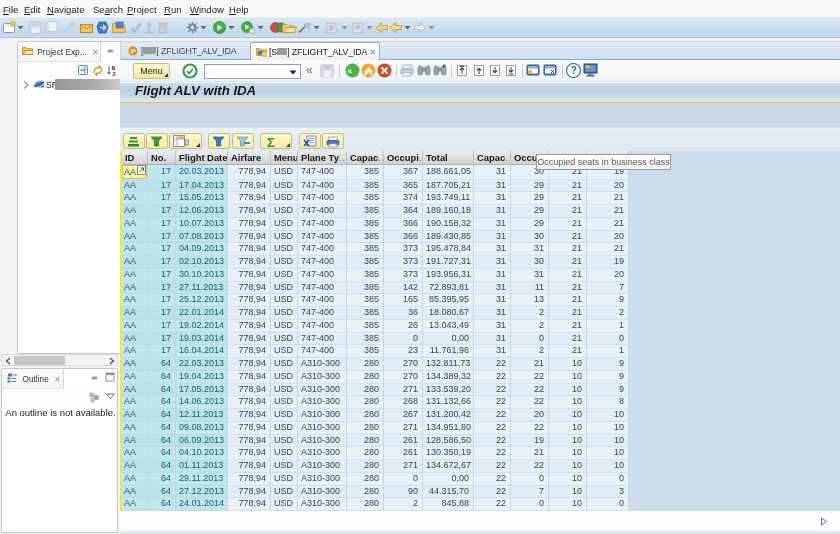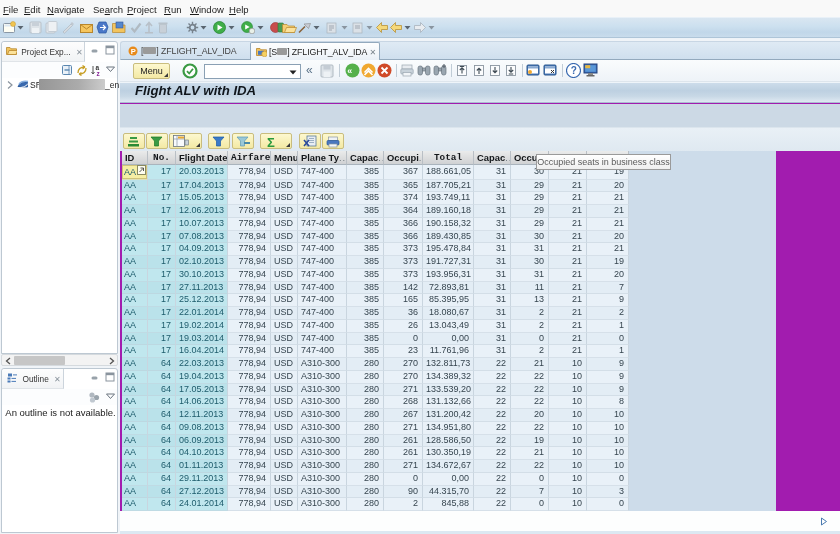--- a/index.html
+++ b/index.html
@@ -6,43 +6,43 @@
 .abs{position:absolute;}
 
 #menubar{left:0;top:0;width:840px;height:17px;background:#f9f9f9;font-size:9.5px;color:#1c1c1c;}
 #menubar span{position:absolute;top:4px;text-align:center;}
 #menubar u{text-decoration:underline;}
 
 #maintb{left:0;top:17px;width:840px;height:21px;background:linear-gradient(180deg,#d9e6f1 0%,#cce0ef 45%,#c1d7e9 75%,#c9dcec 100%);border-top:1px solid #e9f1f8;border-bottom:1px solid #aec5d8;}
 #maintb svg{position:absolute;top:3px;}
 #understrip{left:0;top:39px;width:840px;height:495px;background:#f0f4f8;}
 
-#sb-top{left:1px;top:41px;width:117px;height:313px;background:#fff;border:1px solid #bdc8d2;border-radius:3px 3px 0 0;}
+#sb-top{left:17px;top:41px;width:117px;height:313px;background:#fff;border:1px solid #bdc8d2;border-radius:3px 3px 0 0;}
 .viewtab{position:absolute;left:0;top:0;height:20px;white-space:nowrap;overflow:hidden;background:linear-gradient(180deg,#fdfdfd,#f1f3f5);border-right:1px solid #ccd4dc;border-bottom:1px solid #e0e4e8;border-radius:3px 0 0 0;font-size:8.3px;color:#333;}
 #sb-scroll{left:1px;top:354px;width:117px;height:12px;background:#f3f3f3;border:1px solid #d5dade;border-radius:2px;}
 #sb-out{left:1px;top:368px;width:117px;height:165px;background:#fff;border:1px solid #bdc8d2;border-radius:3px 3px 0 0;text-align:center;}
 
 #ed-tabbar{left:120px;top:41px;width:720px;height:19px;background:linear-gradient(180deg,#dfeaf4,#cfdfee);border-bottom:1px solid #93a9bd;border-top:1px solid #c8d6e4;border-left:1px solid #c8d6e4;border-radius:3px 0 0 0;}
 .edtab{position:absolute;top:0;height:19px;font-size:8.8px;letter-spacing:-0.1px;color:#444;white-space:nowrap;overflow:hidden;}
 .edtab.active{background:linear-gradient(180deg,#fefefe 0%,#f2f6fa 60%,#e8eff6 100%);border:1px solid #93a9bd;border-bottom:none;border-radius:2px 2px 0 0;color:#222;}
 
-#sap{left:120px;top:60px;width:720px;height:474px;background:#a21caf;}
+#sap{left:120px;top:60px;width:720px;height:474px;background:#fde047;}
 #saptb{position:absolute;left:0;top:0;width:720px;height:22px;background:linear-gradient(180deg,#fafcfd,#eef3f8);border-bottom:1px solid #dde5ec;}
 #titleband{position:absolute;left:0;top:22px;width:784px;height:21px;background:linear-gradient(180deg,#ccdcea 0%,#bdd0e1 40%,#c8d8e6 70%,#dfe9f2 100%);border-top:1px solid #eef4f9;border-bottom:1px solid #aabfd0;padding-left:10px;}
 #titleband .t{position:absolute;left:15px;top:0px;font-size:13.2px;font-weight:bold;font-style:italic;color:#10161c;}
 #sapmid{position:absolute;left:0;top:44px;width:720px;height:24px;background:#ccd9e5;border-bottom:1px solid #dbe5ed;}
 #alvtb{position:absolute;left:0;top:68px;width:720px;height:23px;background:linear-gradient(180deg,#e9f0f6,#dfe9f1);}
-#gridwrap{position:absolute;left:2px;top:91px;width:654px;height:360px;background:#cddcea;}
+#gridwrap{position:absolute;left:2px;top:91px;width:718px;height:360px;background:#cddcea;}
 #sapbottom{position:absolute;left:0;top:451px;width:720px;height:20px;background:#fdfefe;}
 #sapedge{position:absolute;left:0;top:471px;width:720px;height:3px;background:#dce8f2;}
 
 table#grid{border-collapse:separate;border-spacing:0;table-layout:fixed;width:507px;font-size:9px;color:#36454f;}
 #grid td,#grid th{box-sizing:border-box;overflow:hidden;white-space:nowrap;height:12.76px;line-height:11.5px;padding:0 3px 0 3px;border-right:1px solid #c9d5df;border-bottom:1px solid rgba(180,200,215,0.38);}
 #grid th{height:14px;font-size:9.4px;background:linear-gradient(180deg,#eaebeb 0%,#dcddde 55%,#cfd1d3 100%);color:#14171a;font-weight:bold;text-align:left;border-right:1px solid #b9bfc5;border-bottom:1px solid #aab4bd;}
-#grid th.r{text-align:center;font-family:Liberation Mono, monospace;}
+#grid th.r{text-align:left;}
 #grid td.r{text-align:right;padding-right:4px;}
 #grid td:first-child{padding-left:2px;}
 #grid tr.odd td{background:#e9f1f8;}
 #grid tr.even td{background:#e3edf5;}
 #grid tr td.k{background:#c0e7ee;color:#1d5b6b;}
 #grid tr.even td.k{background:#bae2ea;}
 #grid tr td{border-bottom:1px solid rgba(190,205,216,.45);}
 #grid td.sel{background:#f5eea4 !important;padding:0 0 0 2px;box-shadow:inset 0 0 0 1px #cfc37a;}
 .aa{display:inline-block;}
 .selbtn{display:inline-block;width:9px;height:10px;background:#fdfdf0;border:1px solid #8a8a60;margin-left:1px;vertical-align:1px;}

